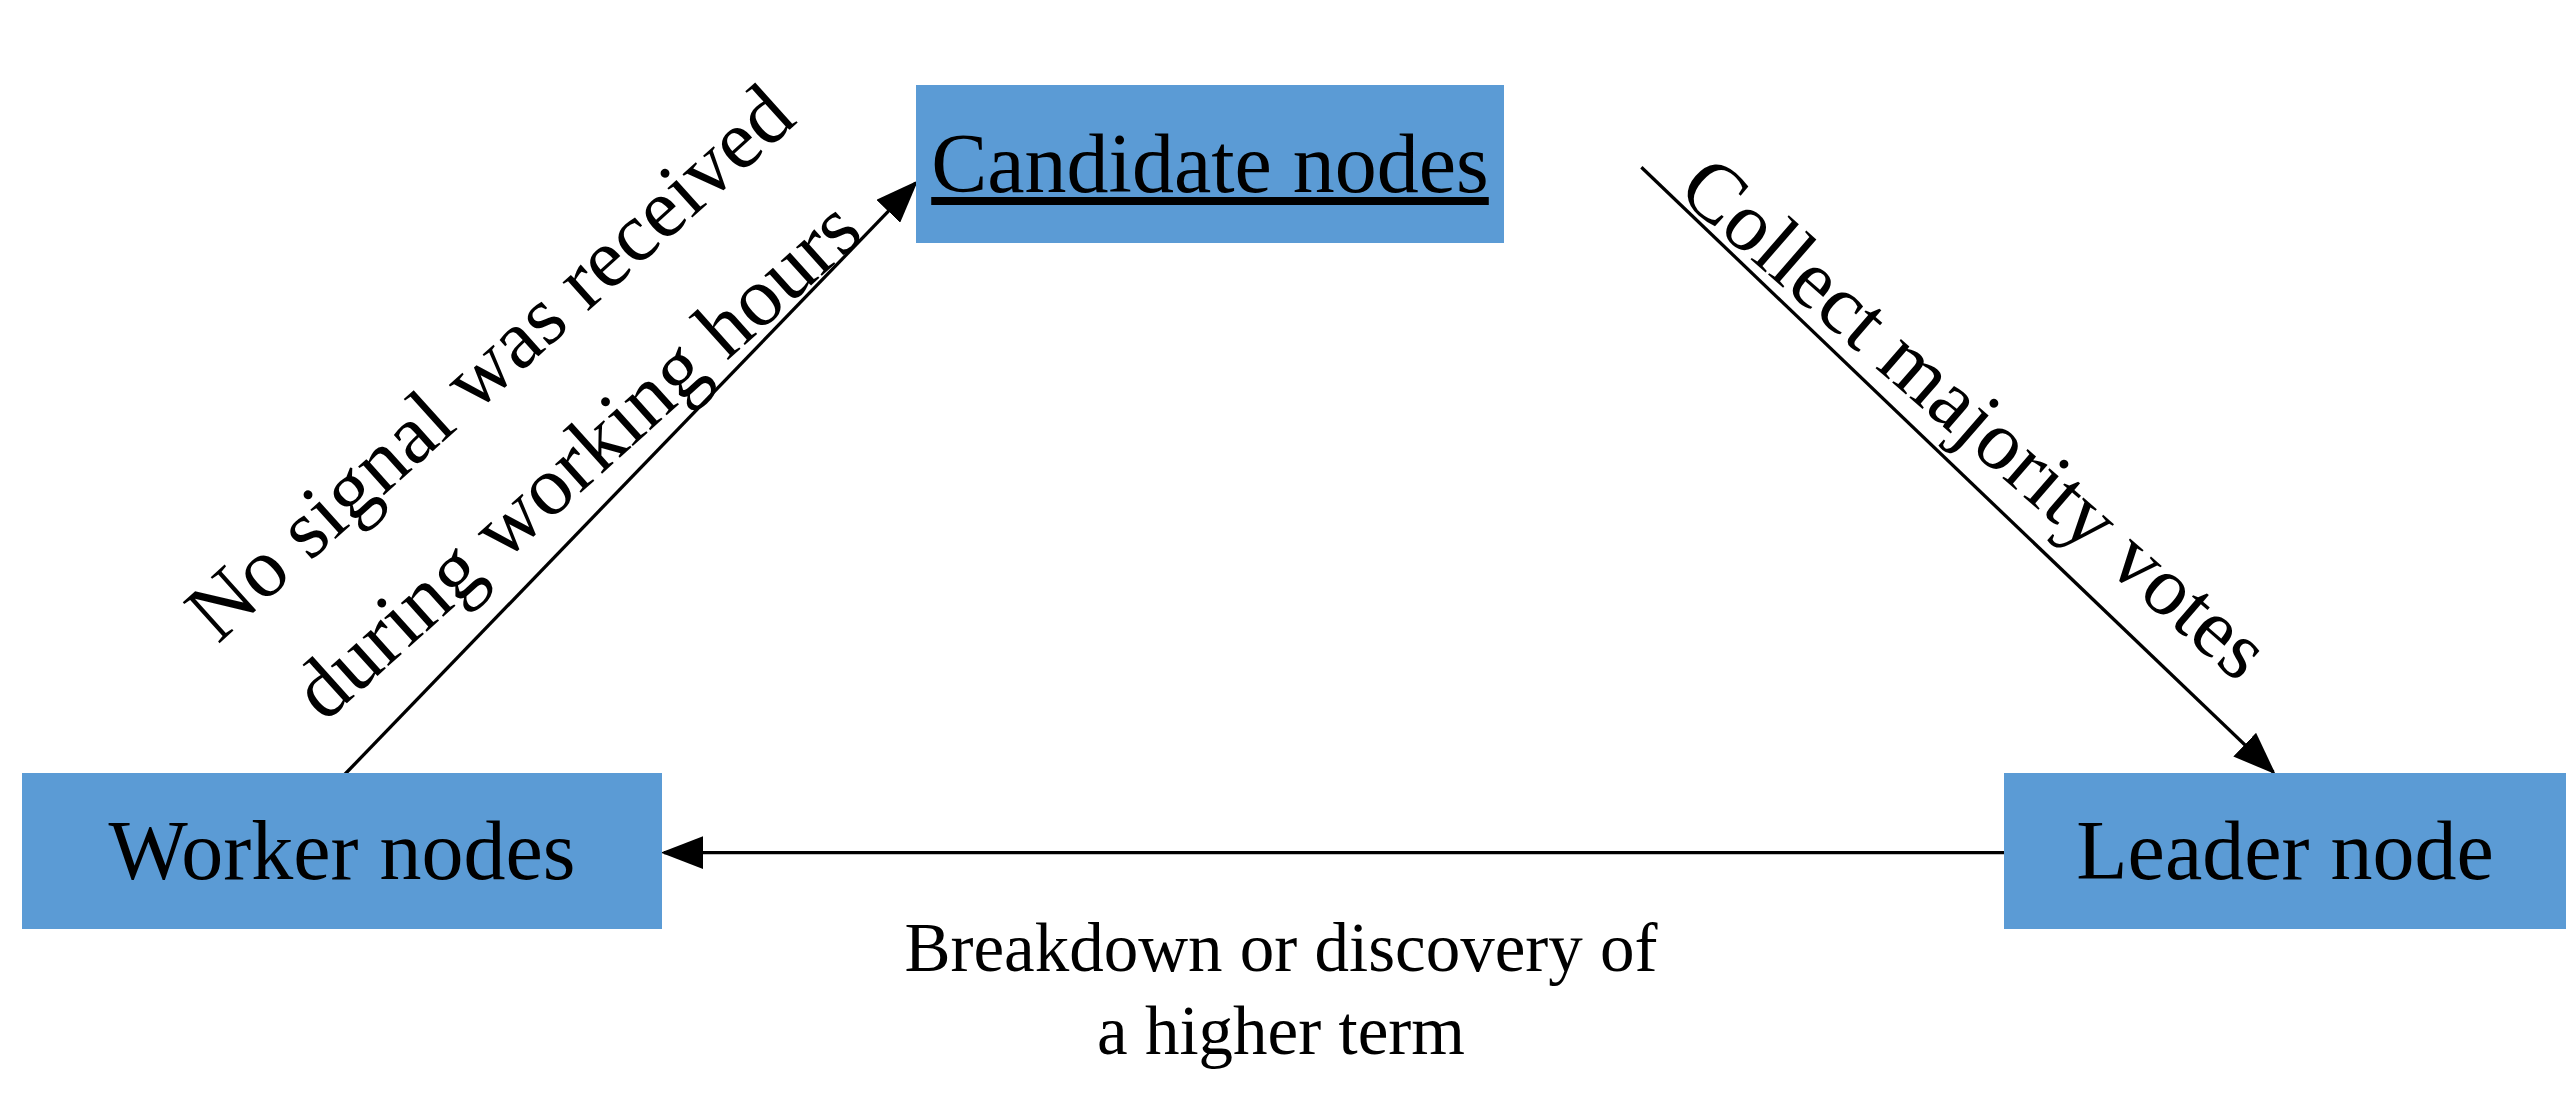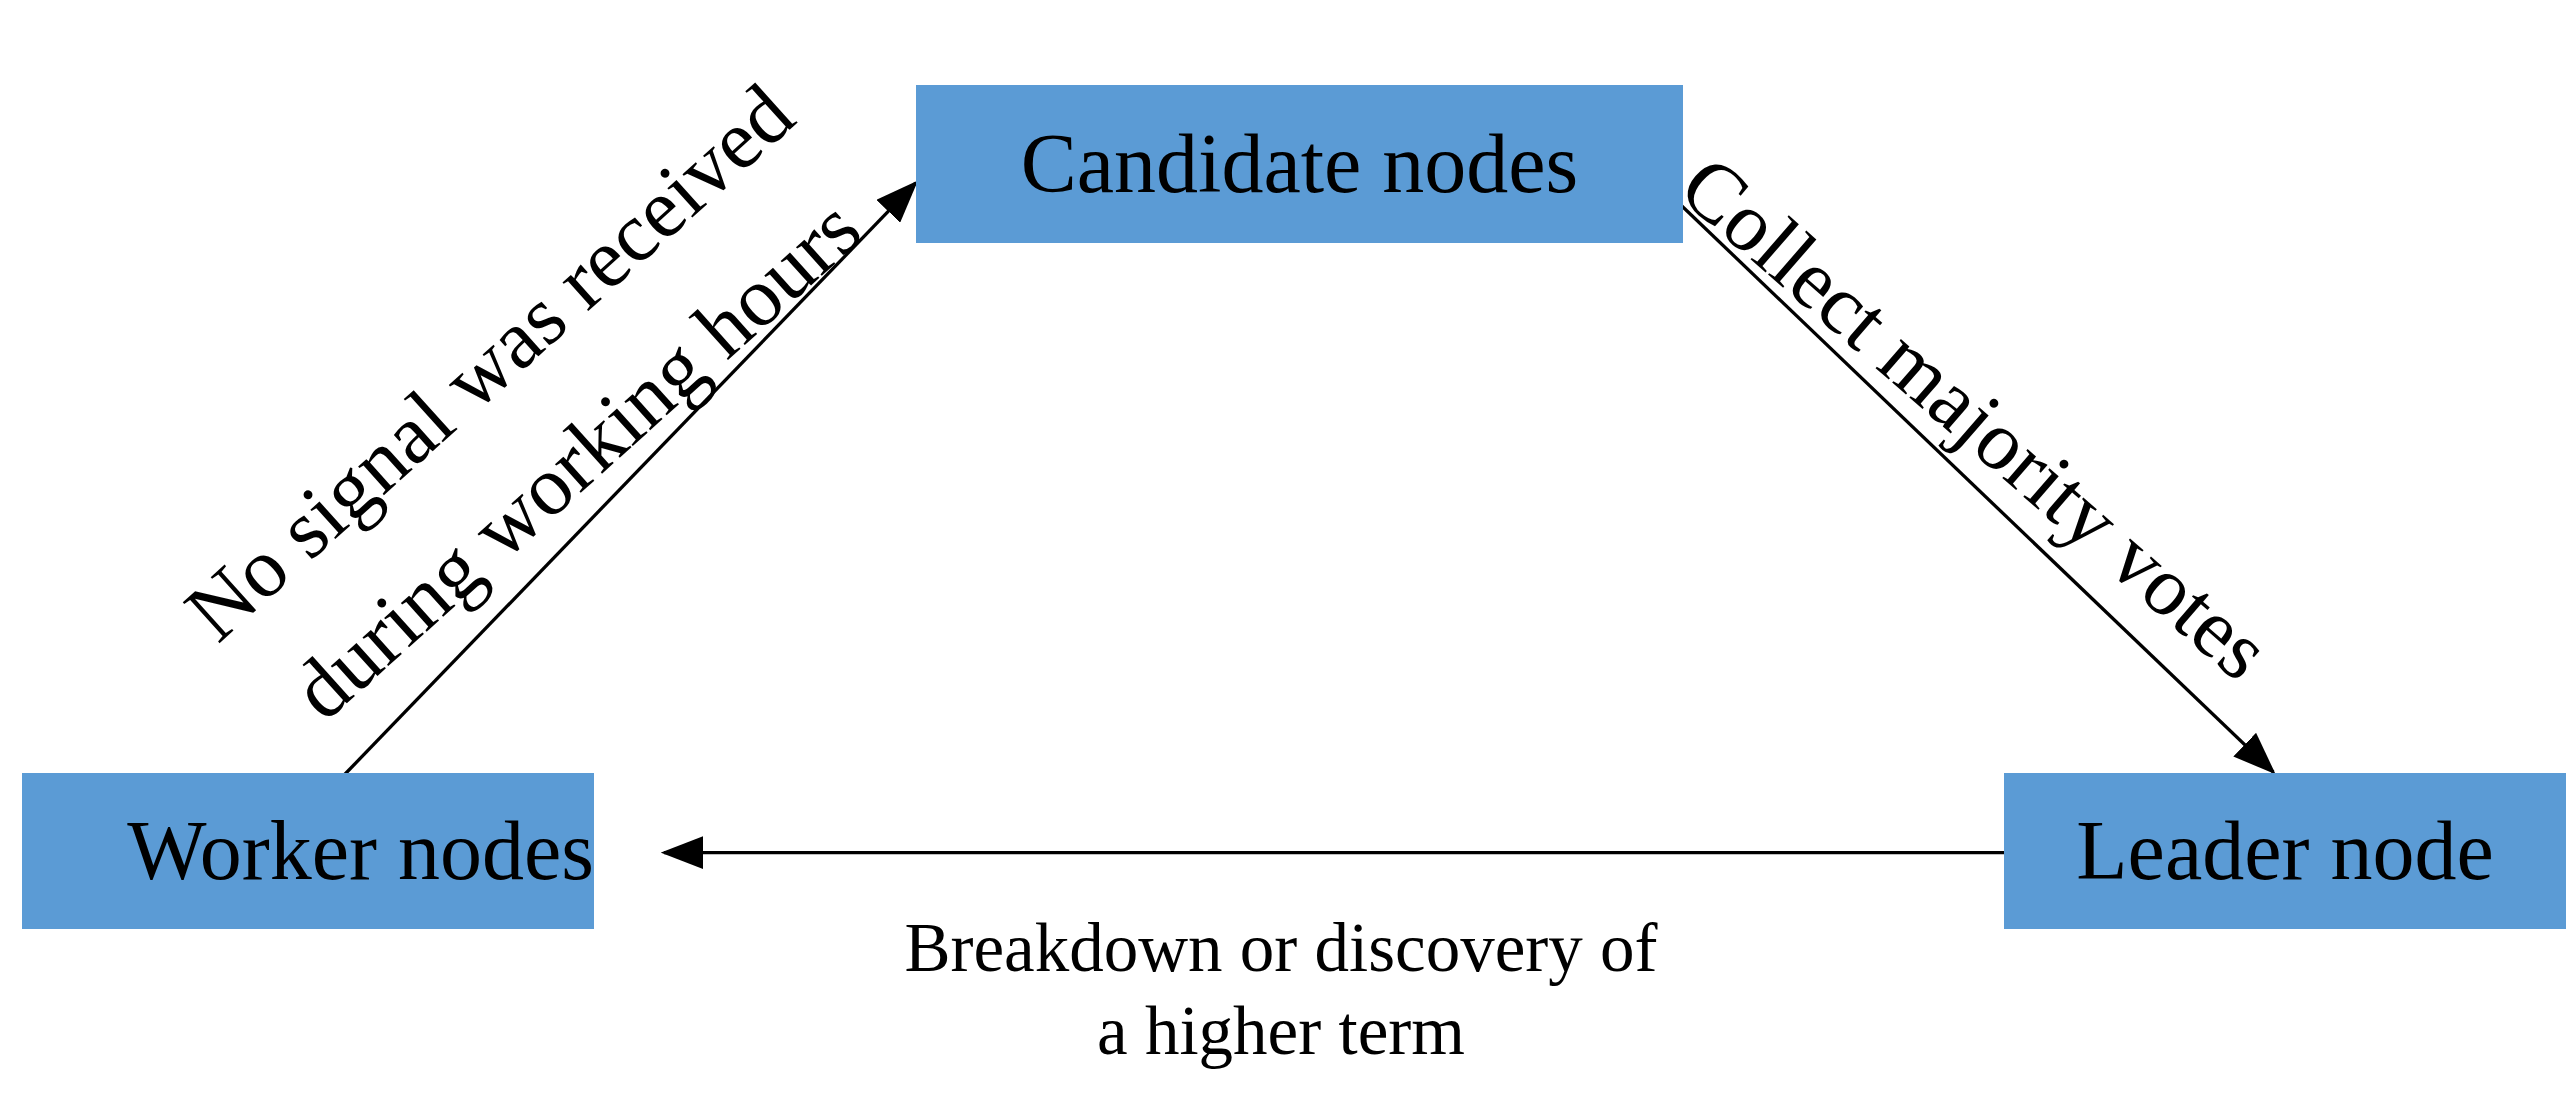--- a/index.html
+++ b/index.html
@@ -49,22 +49,22 @@
     transform: translate(-50%, -50%) rotate(41deg);
     line-height: 1.2;
   }
   #label-breakdown {
     left: 1281px;
     top: 990px;
     transform: translate(-50%, -50%);
     font-size: 69px;
     line-height: 1.2;
   }
-  #node-candidate { left: 916px; top: 85px; width: 767px; height: 158px; }
-  #node-worker    { left: 22px;   top: 773px; width: 572px; height: 156px; justify-content: flex-end; }
+  #node-candidate { left: 916px; top: 85px; width: 588px; height: 158px; text-decoration: underline; }
+  #node-worker    { left: 22px;   top: 773px; width: 640px; height: 156px; }
   #node-leader    { left: 2004px; top: 773px; width: 562px; height: 156px; }
   svg.arrows {
     position: absolute;
     left: 0; top: 0;
     width: 2576px;
     height: 1112px;
     pointer-events: none;
   }
 </style>
 </head>

